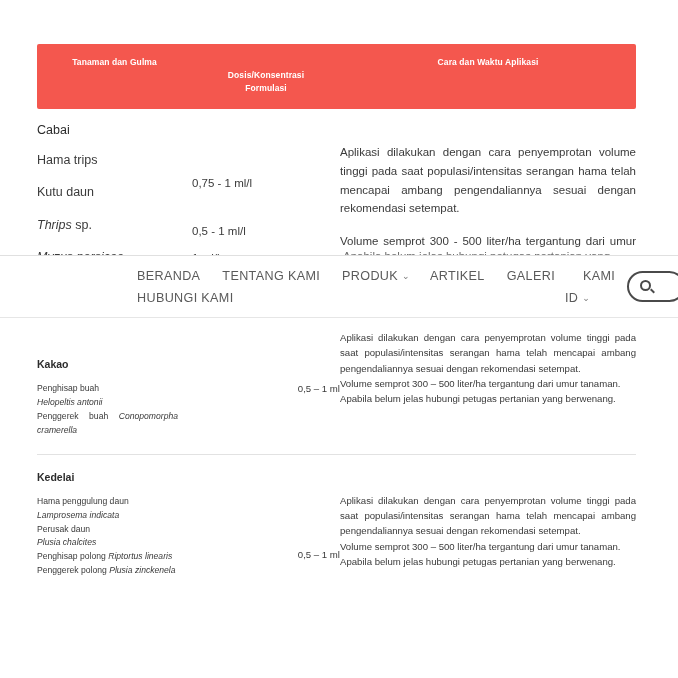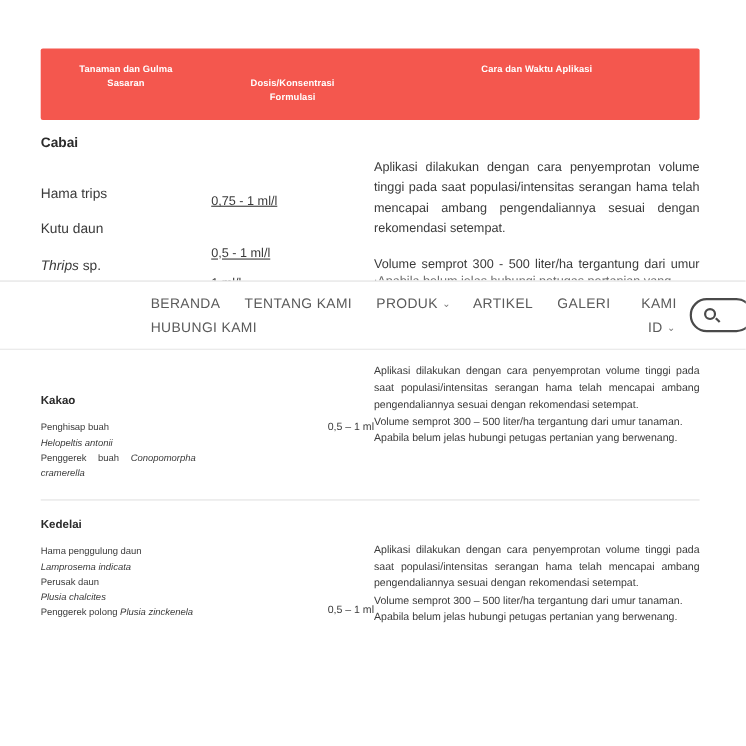--- a/index.html
+++ b/index.html
@@ -53,41 +53,41 @@
     display: flex;
     align-items: flex-start;
   }
   .cell { box-sizing: border-box; }
 
   
   .sec1 { padding-top: 14px; }
   .sec1 .cell-1 { padding-right: 10px; }
   .crop-title {
     font-size: 12.5px;
-    font-weight: bold;
+    font-weight: normal;
     color: #2b2b2b;
-    margin: 0 0 30px 0;
+    margin: 0 0 14px 0;
   }
   .pest-line {
     font-size: 12.5px;
     color: #3a3a3a;
     line-height: 1.45;
     margin-bottom: 14px;
   }
   .pest-line.tight { margin-bottom: 13px; }
   .it { font-style: italic; }
 
   .dose-1 {
     font-size: 11.5px;
     color: #3a3a3a;
     line-height: 1.5;
   }
   .dose-1 .d { margin-bottom: 30px; }
   .dose-1 .d2 { margin-bottom: 10px; }
-  .dose-pad-1 { padding-top: 39px; text-decoration: underline; }
+  .dose-pad-1 { padding-top: 39px; }
 
   .desc-1 {
     font-size: 11.5px;
     color: #3a3a3a;
     line-height: 1.62;
     text-align: justify;
     padding-top: 20px;
   }
   .desc-1 p { margin: 0 0 14px 0; }
 
@@ -177,21 +177,21 @@
     top: -1px;
   }
   .nav-row-2 {
     display: flex;
     align-items: center;
     margin-top: 8px;
     position: relative;
   }
   .lang {
     position: absolute;
-    left: 452px;
+    left: 428px;
     top: 0;
     font-size: 12.6px;
     color: #5a5a5a;
     letter-spacing: 0.35px;
     cursor: pointer;
   }
   .search-pill {
     position: absolute;
     left: 627px;
     top: 271px;
@@ -241,21 +241,20 @@
 </head>
 <body>
 
 <div class="page">
 
   <div class="table-wrap">
 
     <div class="thead">
       <div class="th col-1">
         <div>Tanaman dan Gulma</div>
-        <div>Sasaran</div>
       </div>
       <div class="th col-2">
         <div>Dosis/Konsentrasi</div>
         <div>Formulasi</div>
       </div>
       <div class="th col-3">
         <div>Cara dan Waktu Aplikasi</div>
       </div>
     </div>
 
@@ -373,20 +372,23 @@
           <div>
             <span class="it">Lamprosema indicata</span>
           </div>
           <div>
             <span>Perusak daun</span>
           </div>
           <div>
             <span class="it">Plusia chalcites</span>
           </div>
           <div>
+            <span>Penghisap polong </span><span class="it">Riptortus linearis</span>
+          </div>
+          <div>
             <span>Penggerek polong </span><span class="it">Plusia zinckenela</span>
           </div>
         </div>
       </div>
 
       <div class="cell col-2 dose-sm pad-kedelai-dose">
         <div>0,5 – 1 ml</div>
       </div>
 
       <div class="cell col-3 desc-sm pad-kedelai-desc">

